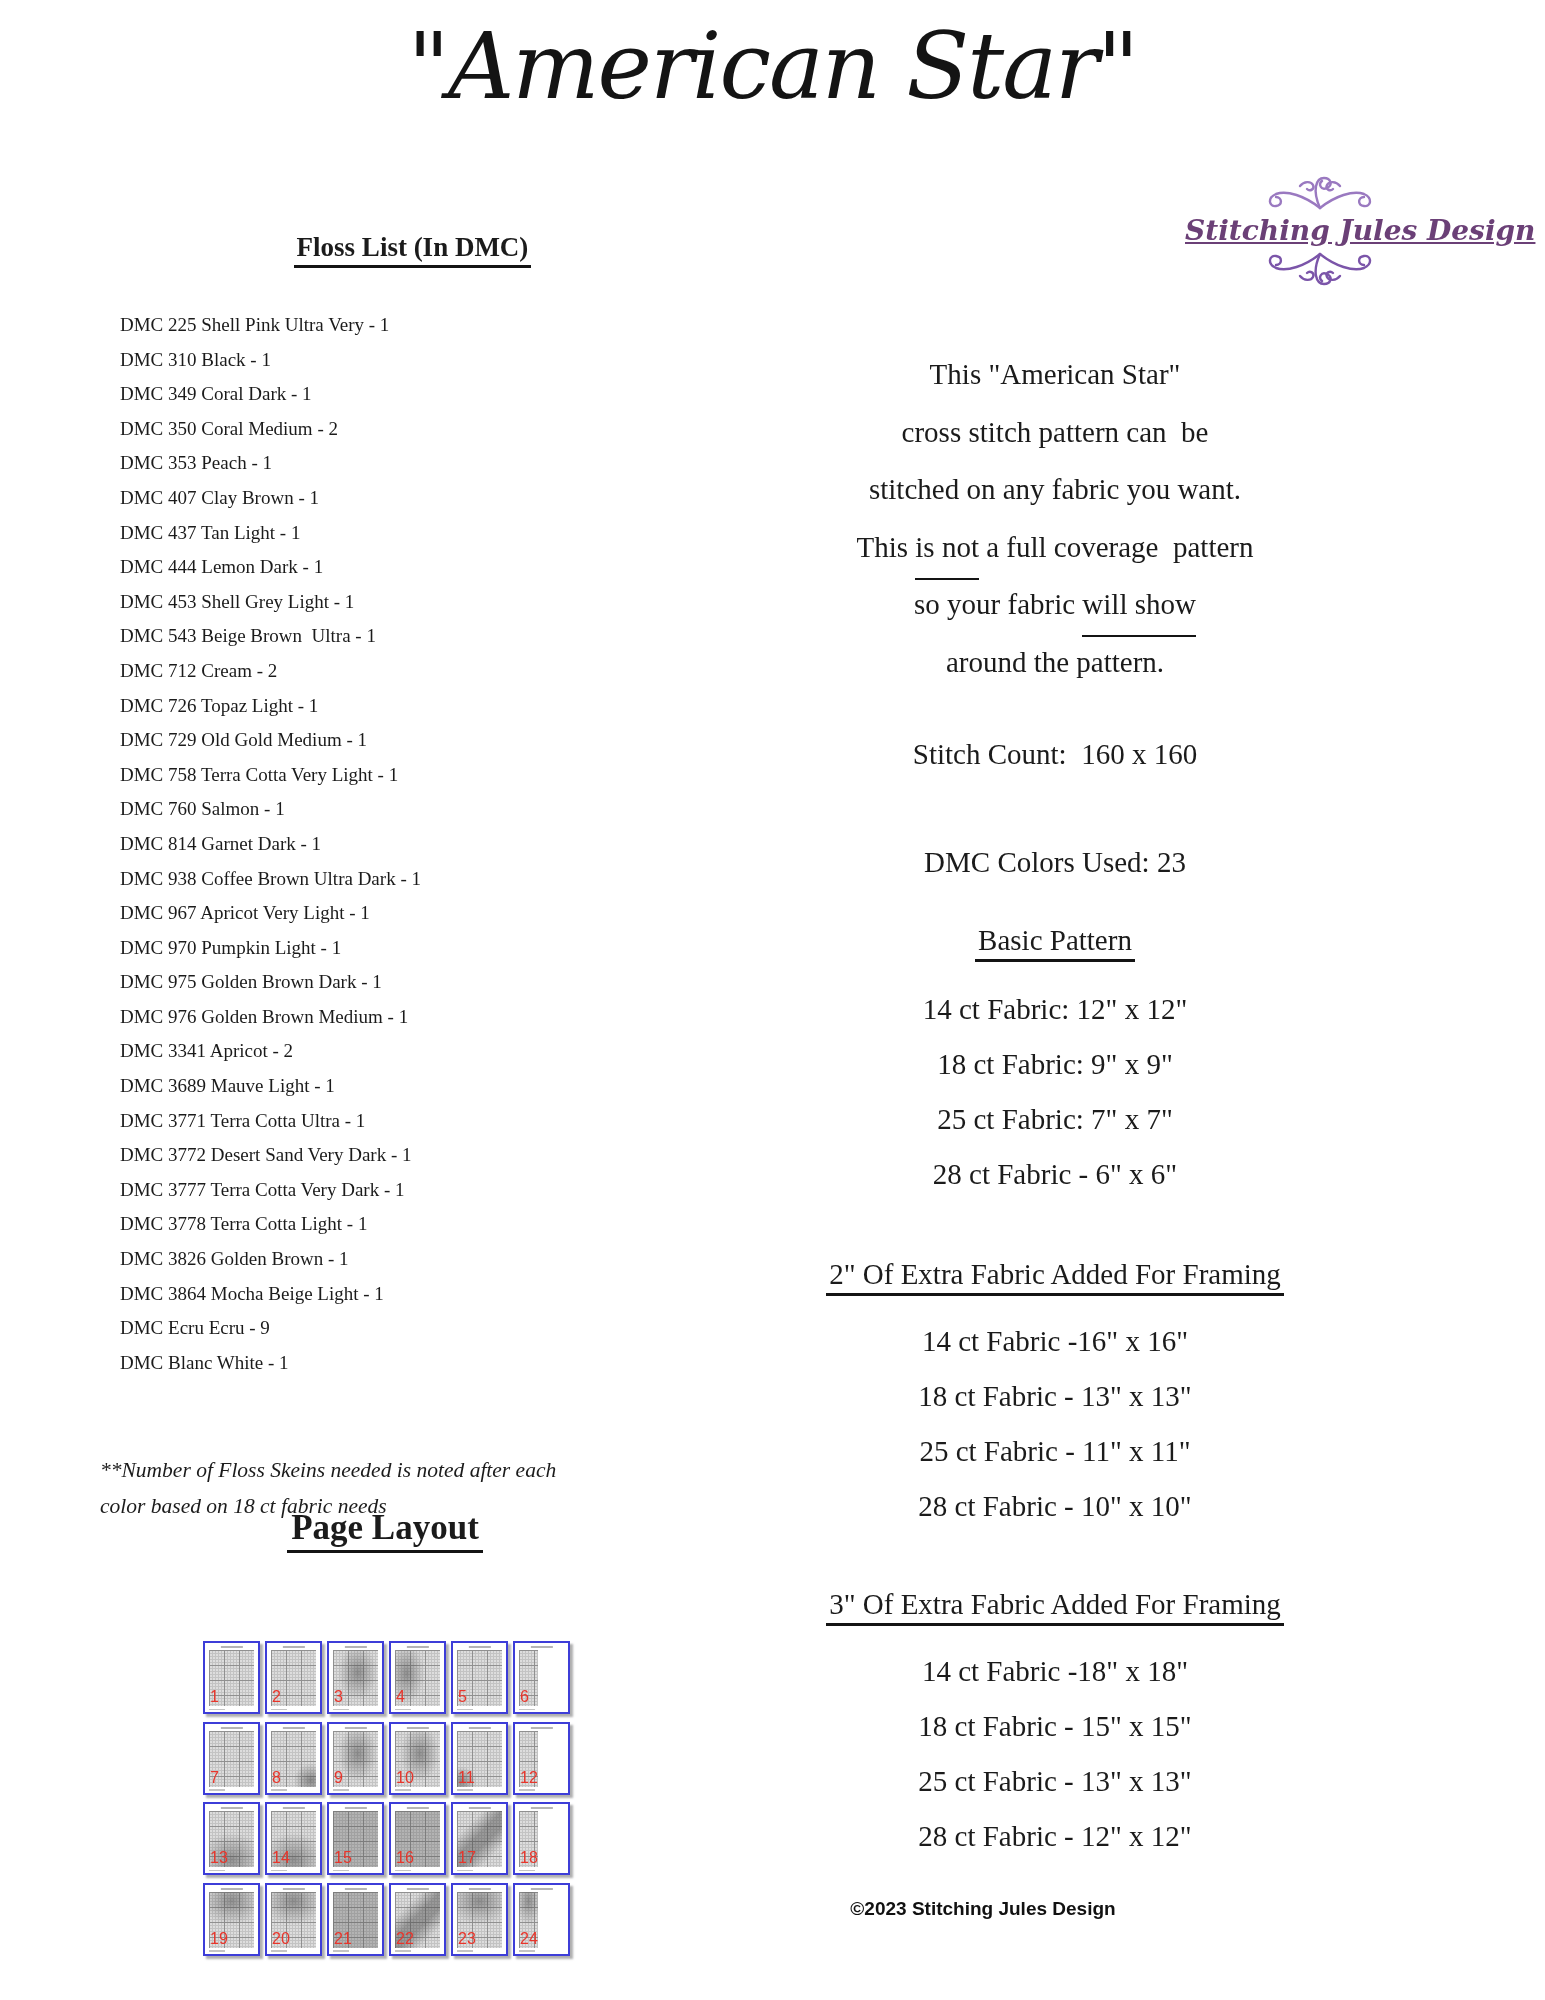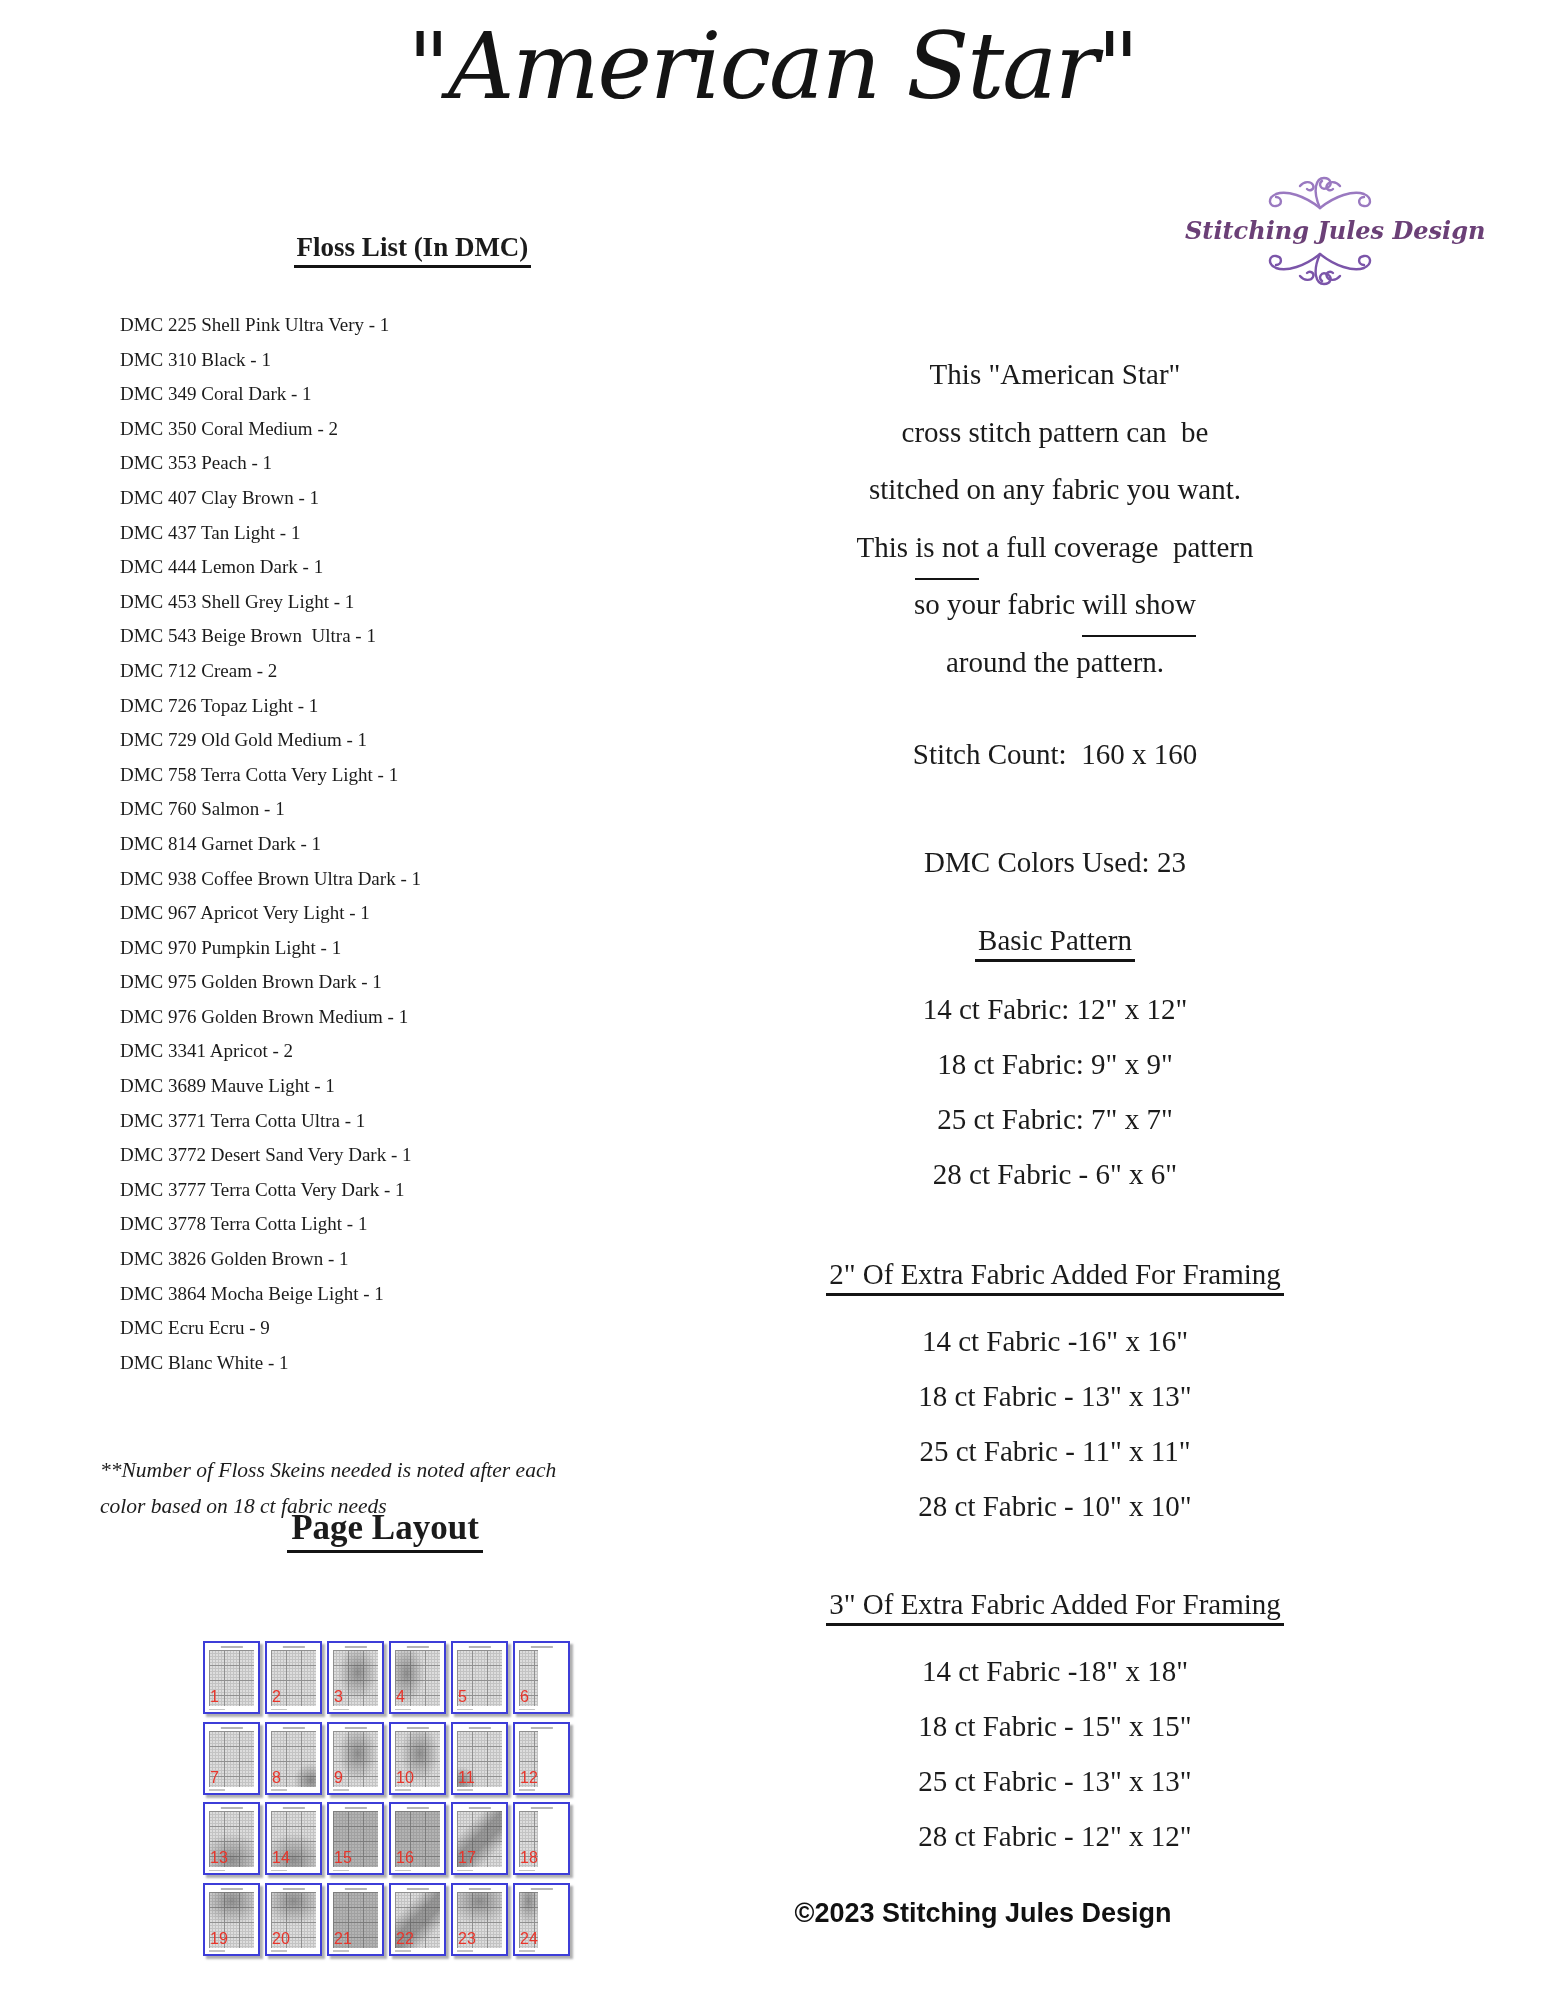--- a/index.html
+++ b/index.html
@@ -11,21 +11,21 @@
   .title{
     position:absolute;top:14px;left:0;width:100%;text-align:center;
     font-family:"DejaVu Serif",serif;font-style:italic;font-weight:400;
     font-size:92px;line-height:1.15;color:#141414;letter-spacing:-2px;white-space:pre;
   }
   
   .logo{position:absolute;left:1185px;top:170px;width:270px;text-align:center;}
   .logo svg{display:block;margin:0 auto;}
   .logo-text{
     font-family:"DejaVu Serif",serif;font-style:italic;font-weight:700;
-    font-size:24px;line-height:30px;color:#6b4077;white-space:pre;
+    font-size:28px;line-height:30px;color:#6b4077;white-space:pre;text-decoration:underline;
   }
   
   .floss-heading{
     position:absolute;left:240px;top:232px;width:345px;text-align:center;
     font-size:27px;font-weight:700;font-family:Liberation Serif, serif;
   }
   .floss-heading span{display:inline-block;border-bottom:3px solid #141414;padding:0 3px 2px 3px;}
   .floss-list{position:absolute;left:120px;top:308px;width:470px;font-size:19px;line-height:34.6px;}
   .floss-item{white-space:pre;}
   .floss-note{
@@ -84,21 +84,21 @@
   .colors-used{top:846px;}
   .rhead span{display:inline-block;border-bottom:3px solid #141414;padding:0 3px 2px 3px;}
   .bp-head{top:924px;}
   .bp-lines{top:982px;line-height:55px;}
   .f2-head{top:1258px;}
   .f2-lines{top:1314px;line-height:55px;}
   .f3-head{top:1588px;}
   .f3-lines{top:1644px;line-height:55px;}
   .copyright{
     position:absolute;left:633px;top:1898px;width:700px;text-align:center;
-    font-family:"Liberation Sans",sans-serif;font-weight:700;font-size:27px;color:#111;
+    font-family:"Liberation Sans",sans-serif;font-weight:700;font-size:19px;color:#111;
   }
 </style>
 </head>
 <body>
 
 <div class="page">
 
   <div class="title">"American Star"</div>
 
   <div class="logo">

